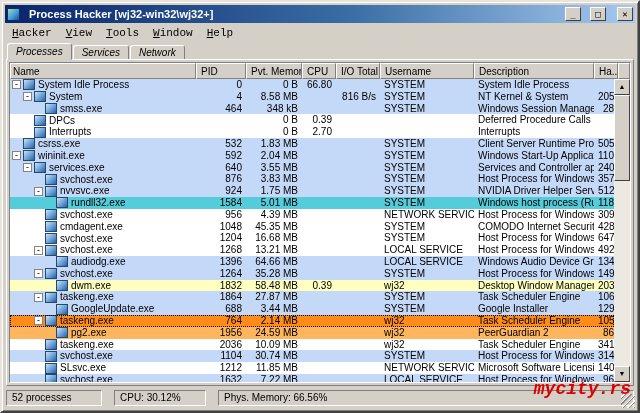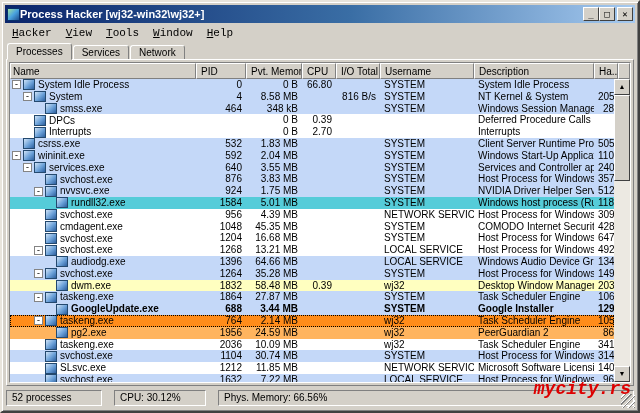--- a/index.html
+++ b/index.html
@@ -6,21 +6,21 @@
   html,body { width:640px; height:413px; overflow:hidden;
     font-family:"Liberation Sans", sans-serif; background:#d4d0c8; }
 
   .window { position:absolute; inset:0; background:#d4d0c8;
     border:2px solid; border-color:#e8e4dc #404040 #404040 #e8e4dc;
     box-shadow: inset 1px 1px 0 #fff, inset -1px -1px 0 #808080; }
 
   
   .titlebar { position:absolute; left:3px; top:3px; right:3px; height:18px;
     background:linear-gradient(to right,#0a246a,#3a6ea5 55%,#a6caf0);
-    display:flex; align-items:center; padding:0 2px; gap:0; }
+    display:flex; align-items:center; padding:0 2px; gap:9px; }
   .app-icon { width:13px; height:13px; flex:none;
     background:linear-gradient(135deg,#9fe0a0 0%,#4aa3df 50%,#1f4f8f 100%);
     border:1px solid #08306b; }
   .title { flex:1; color:#fff; font-weight:bold; font-size:11px; white-space:nowrap; overflow:hidden; }
   .winbtn { width:16px; height:14px; flex:none; background:#d4d0c8; color:#000;
     border:1px solid; border-color:#fff #404040 #404040 #fff;
     font-size:9px; line-height:12px; text-align:center; font-family:"DejaVu Sans Mono",monospace; }
   .winbtn.close { margin-left:2px; }
 
   
@@ -28,21 +28,21 @@
     display:flex; align-items:center; font-size:11px; }
   .menu-item { padding:1px 7px;font-family:Liberation Mono, monospace; }
   .menu-item::first-letter { text-decoration:underline; }
 
   
   .tabstrip { position:absolute; top:41px; left:5px; right:5px; height:17px;
     display:flex; align-items:flex-end; }
   .tab { height:15px; line-height:14px; padding:0 8px; font-size:10px;
     background:#d4d0c8; margin-right:1px;
     border:1px solid; border-color:#fff #808080 #808080 #fff;
-    border-top-left-radius:3px; border-top-right-radius:3px; }
+    border-top-left-radius:3px; border-top-right-radius:3px;font-style:italic; }
   .tab.active { height:17px; line-height:16px; border-bottom-color:#d4d0c8; position:relative; z-index:2; }
 
   
   .tabpage { position:absolute; top:57px; left:4px; right:4px; bottom:25px;
     background:#d4d0c8; padding:14px;
     border:1px solid; border-color:#fff #808080 #808080 #fff; }
   .list { position:absolute; inset:2px; background:#fff;
     border:1px solid; border-color:#808080 #fff #fff #808080; overflow:hidden; }
 
   .hdr { position:absolute; top:0; left:0; right:0; height:16px; display:flex; }
@@ -413,21 +413,21 @@
               <span class="proc-name">taskeng.exe</span>
             </span>
             <span class="cell c1 num">1864</span>
             <span class="cell c2 num">27.87 MB</span>
             <span class="cell c3 num"></span>
             <span class="cell c4 num"></span>
             <span class="cell c5">SYSTEM</span>
             <span class="cell c6">Task Scheduler Engine</span>
             <span class="cell c7 num">106</span>
           </div>
-          <div class="row" style="background: rgb(196, 216, 248); font-weight: bold;">
+          <div class="row" style="background: rgb(196, 216, 248);">
             <span class="cell c0">
               <span class="indent" style="width: 33px;"></span>
               <span class="exp-spacer"></span>
               <span class="proc-icon"></span>
               <span class="proc-name">GoogleUpdate.exe</span>
             </span>
             <span class="cell c1 num">688</span>
             <span class="cell c2 num">3.44 MB</span>
             <span class="cell c3 num"></span>
             <span class="cell c4 num"></span>

